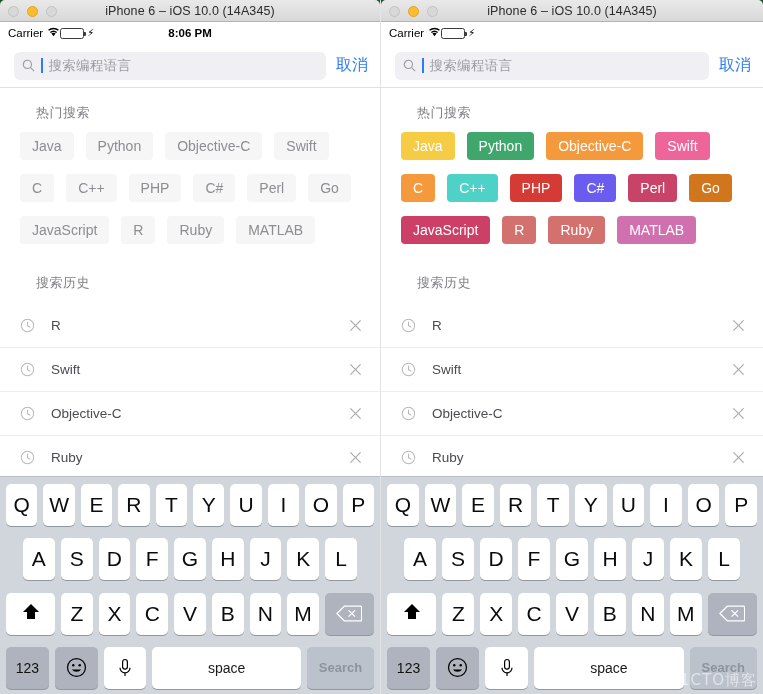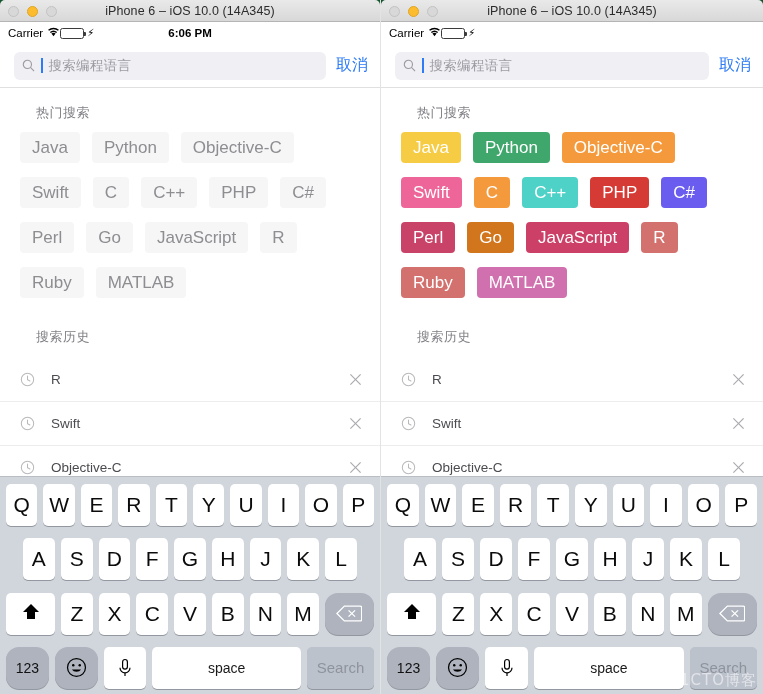--- a/index.html
+++ b/index.html
@@ -79,21 +79,21 @@
     font-family: Liberation Serif, serif;
   }
 
   
   .content { background: #fff; height: 426px; overflow: hidden; }
   .section-title {
     font-size: 13px; color: #7f7f85; padding: 16px 0 10px 36px; letter-spacing: .5px;
   }
   .tagwrap { padding: 0 14px 0 20px; display: flex; flex-wrap: wrap; }
   .tag {
-    font-size: 17px; border-radius: 4px;
+    font-size: 14px; border-radius: 4px;
     padding: 7px 12px; margin: 0 12px 14px 0;
     white-space: nowrap; line-height: 1; cursor: pointer;
   }
   .tag.plain { background: #f6f6f6; color: #8d8d92; }
   .tag.colored { color: #ffffff; }
 
   
   .history-list { margin-top: 2px; }
   .hrow {
     height: 44px; display: flex; align-items: center;
@@ -115,26 +115,26 @@
   .krow { display: flex; align-items: center; justify-content: center; height: 44px; }
   .krow.r2 { padding: 0 17px; }
   .key {
     background: #ffffff; border-radius: 5px;
     height: 42px; flex: 1; margin: 0 3px;
     display: flex; align-items: center; justify-content: center;
     font-size: 21px; color: #0b0b0b; font-family: "Liberation Sans", sans-serif;
     box-shadow: 0 1px 0 rgba(136,141,149,.85);
     cursor: pointer;
   }
-  .key.gray { background: #aeb3bd; border-radius: 13px; }
+  .key.gray { background: #aeb3bd; }
   .key.wide { flex: 1.55; }
   .key.space { flex: 5.2; font-size: 14px; color: #1a1a1a; }
   .key.sys { flex: 1.5; font-size: 15px; }
   .key.search {
-    flex: 2.35; background: #bcc2cc; color: #8e939c; font-size: 15px;
+    flex: 2.35; background: #bcc2cc; color: #8e939c; font-size: 13px; font-weight: bold;
   }
   .key.num { font-size: 14px; color: #111; }
   .shift-arrow { font-size: 19px; line-height: 1; color: #000; }
 
   .watermark {
     position: absolute; right: 6px; bottom: 4px;
     font-size: 15px; color: rgba(255,255,255,.55);
     letter-spacing: 1px; pointer-events: none; user-select: none;
     font-family: "DejaVu Sans", sans-serif;
   }
@@ -159,21 +159,21 @@
       <div class="sb-left">
         <span>Carrier</span>
         <span class="wifi">
           <svg width="13" height="10" viewBox="0 0 13 10">
               <path d="M6.5 9.2 L4.4 6.6 A3.6 3.6 0 0 1 8.6 6.6 Z" fill="#000"></path>
               <path d="M2.9 4.9 A5.6 5.6 0 0 1 10.1 4.9 L9.2 6 A4.3 4.3 0 0 0 3.8 6 Z" fill="#000"></path>
               <path d="M1.1 2.7 A8.4 8.4 0 0 1 11.9 2.7 L11 3.8 A7 7 0 0 0 2 3.8 Z" fill="#000"></path>
             </svg>
         </span>
       </div>
-      <div class="sb-time">6:06 PM</div>
+      <div class="sb-time">8:06 PM</div>
       <div class="sb-right">
         <span class="battery"><span class="fill"></span></span>
         <span class="bolt">⚡</span>
       </div>
     </div>
 
     <div class="searchbar">
       <div class="searchfield">
         <span class="mag">
           <svg width="13" height="13" viewBox="0 0 14 14">

